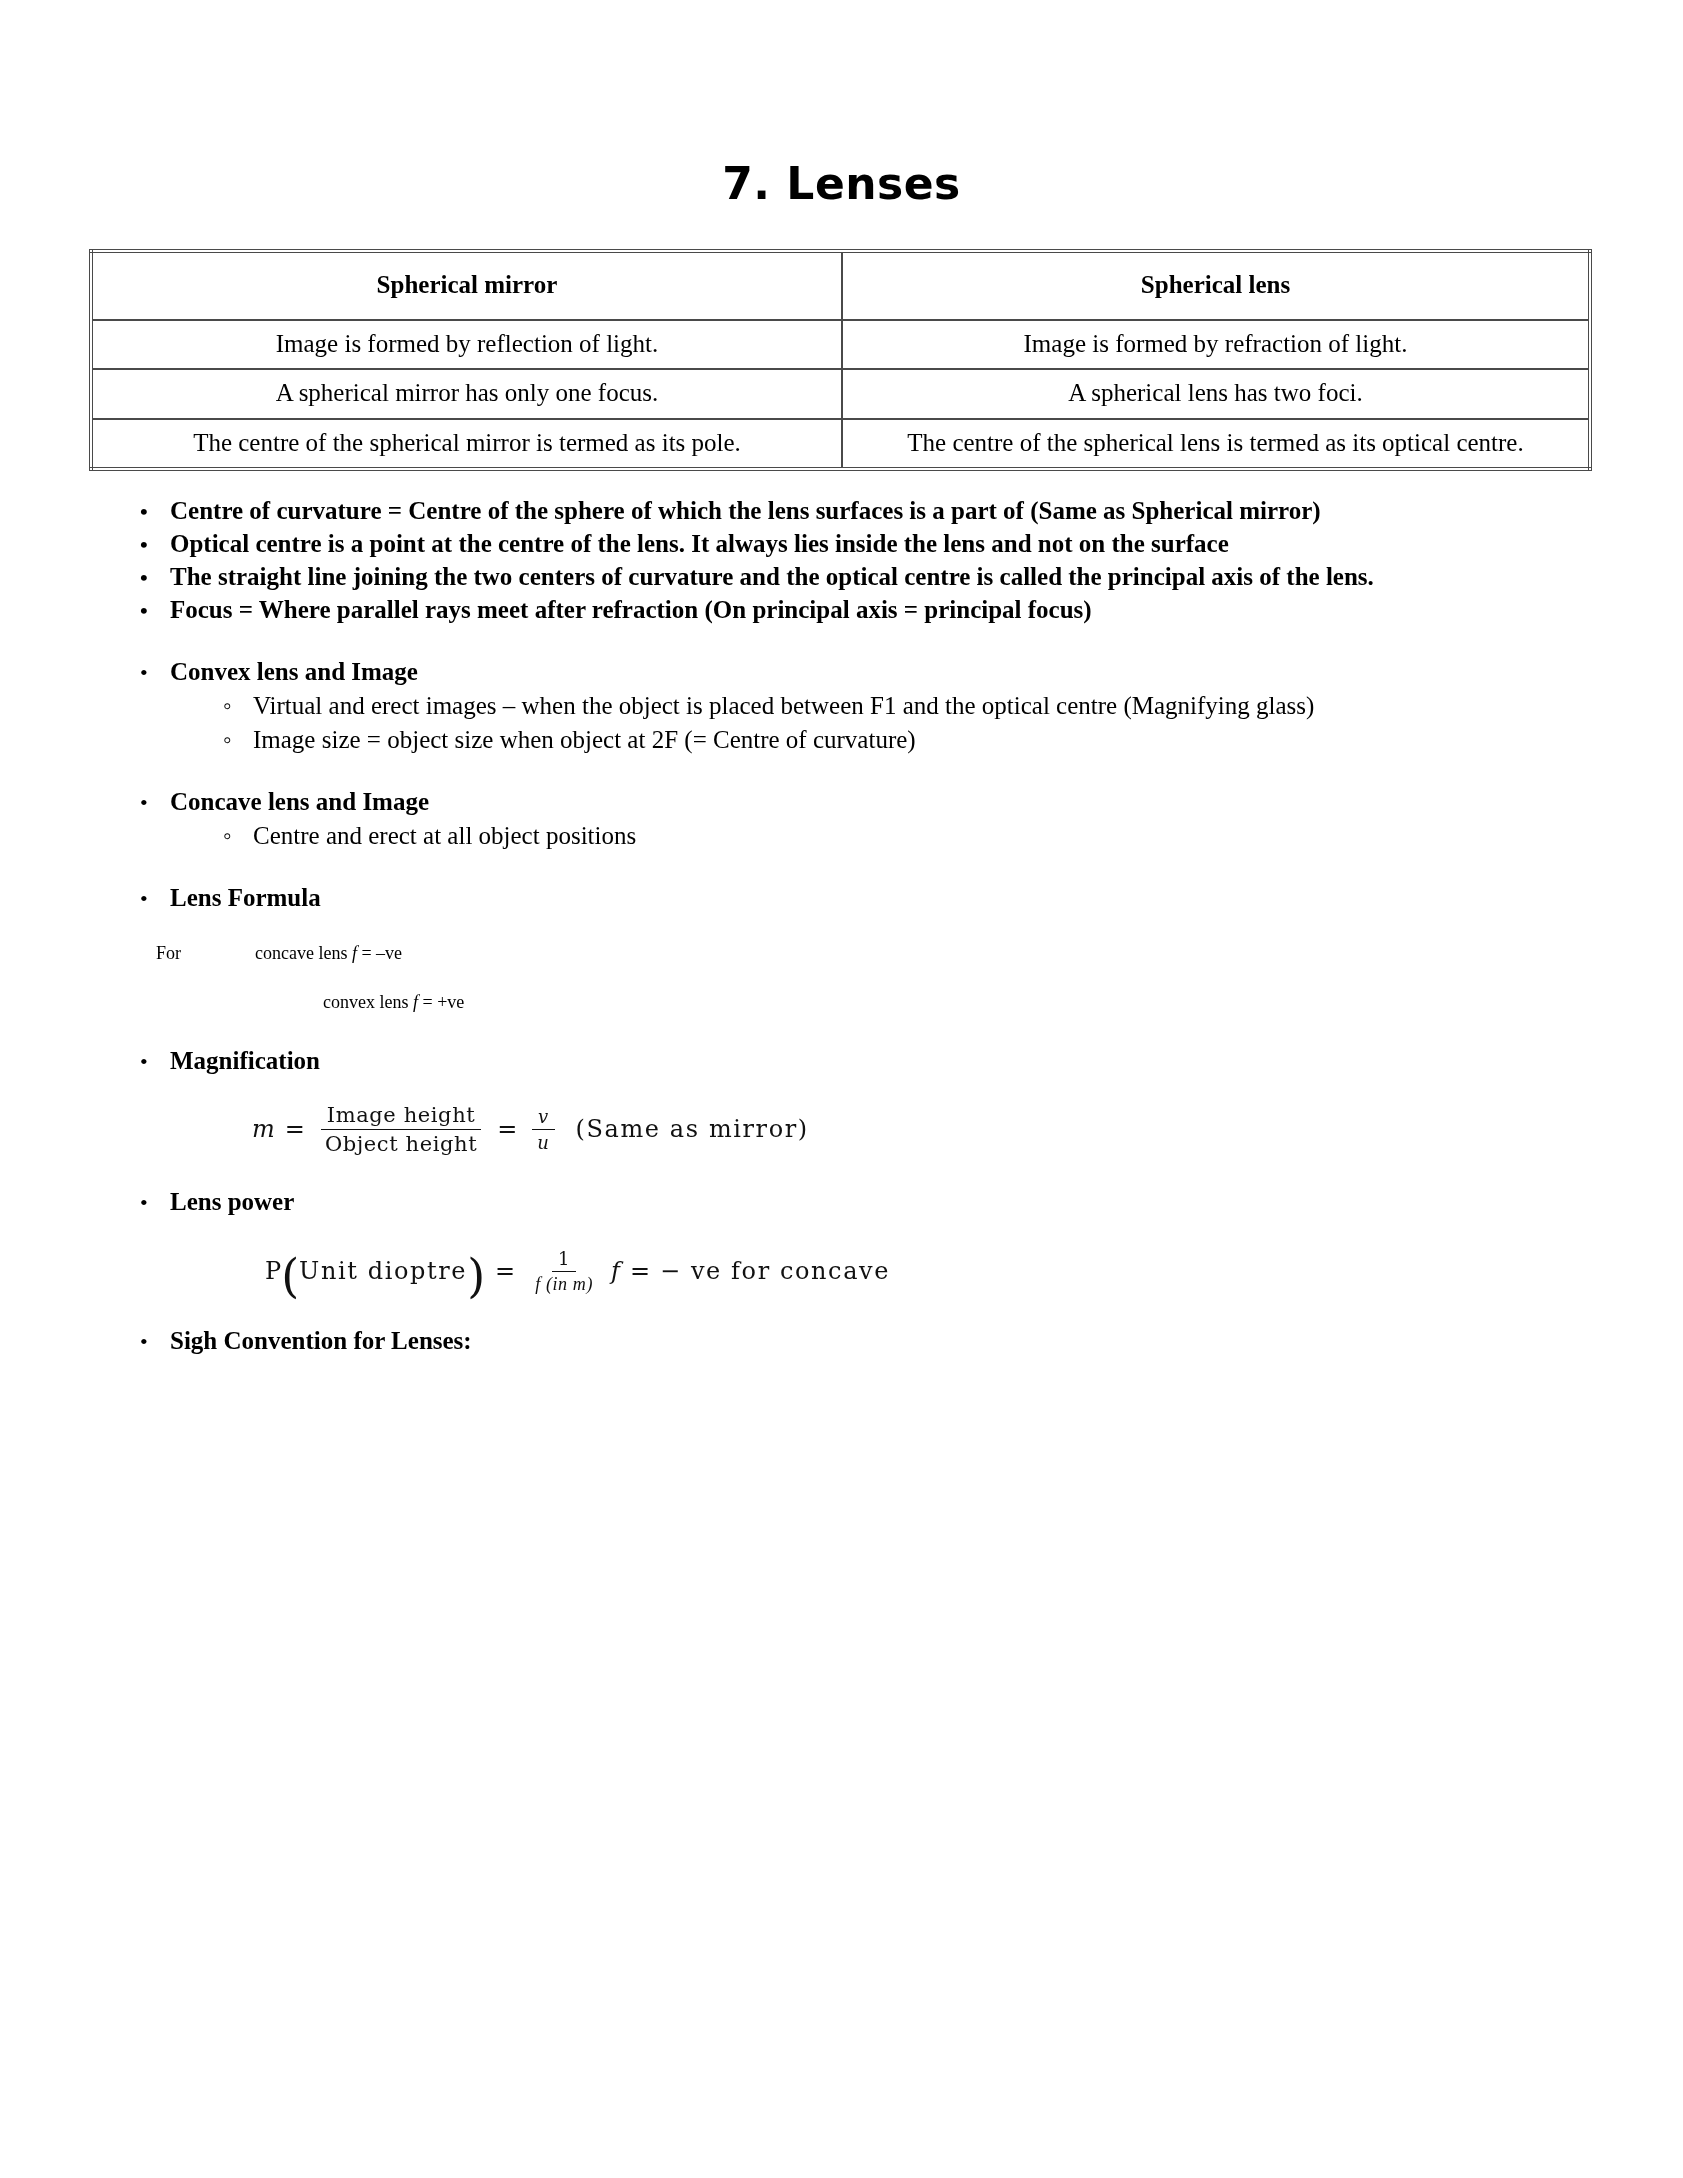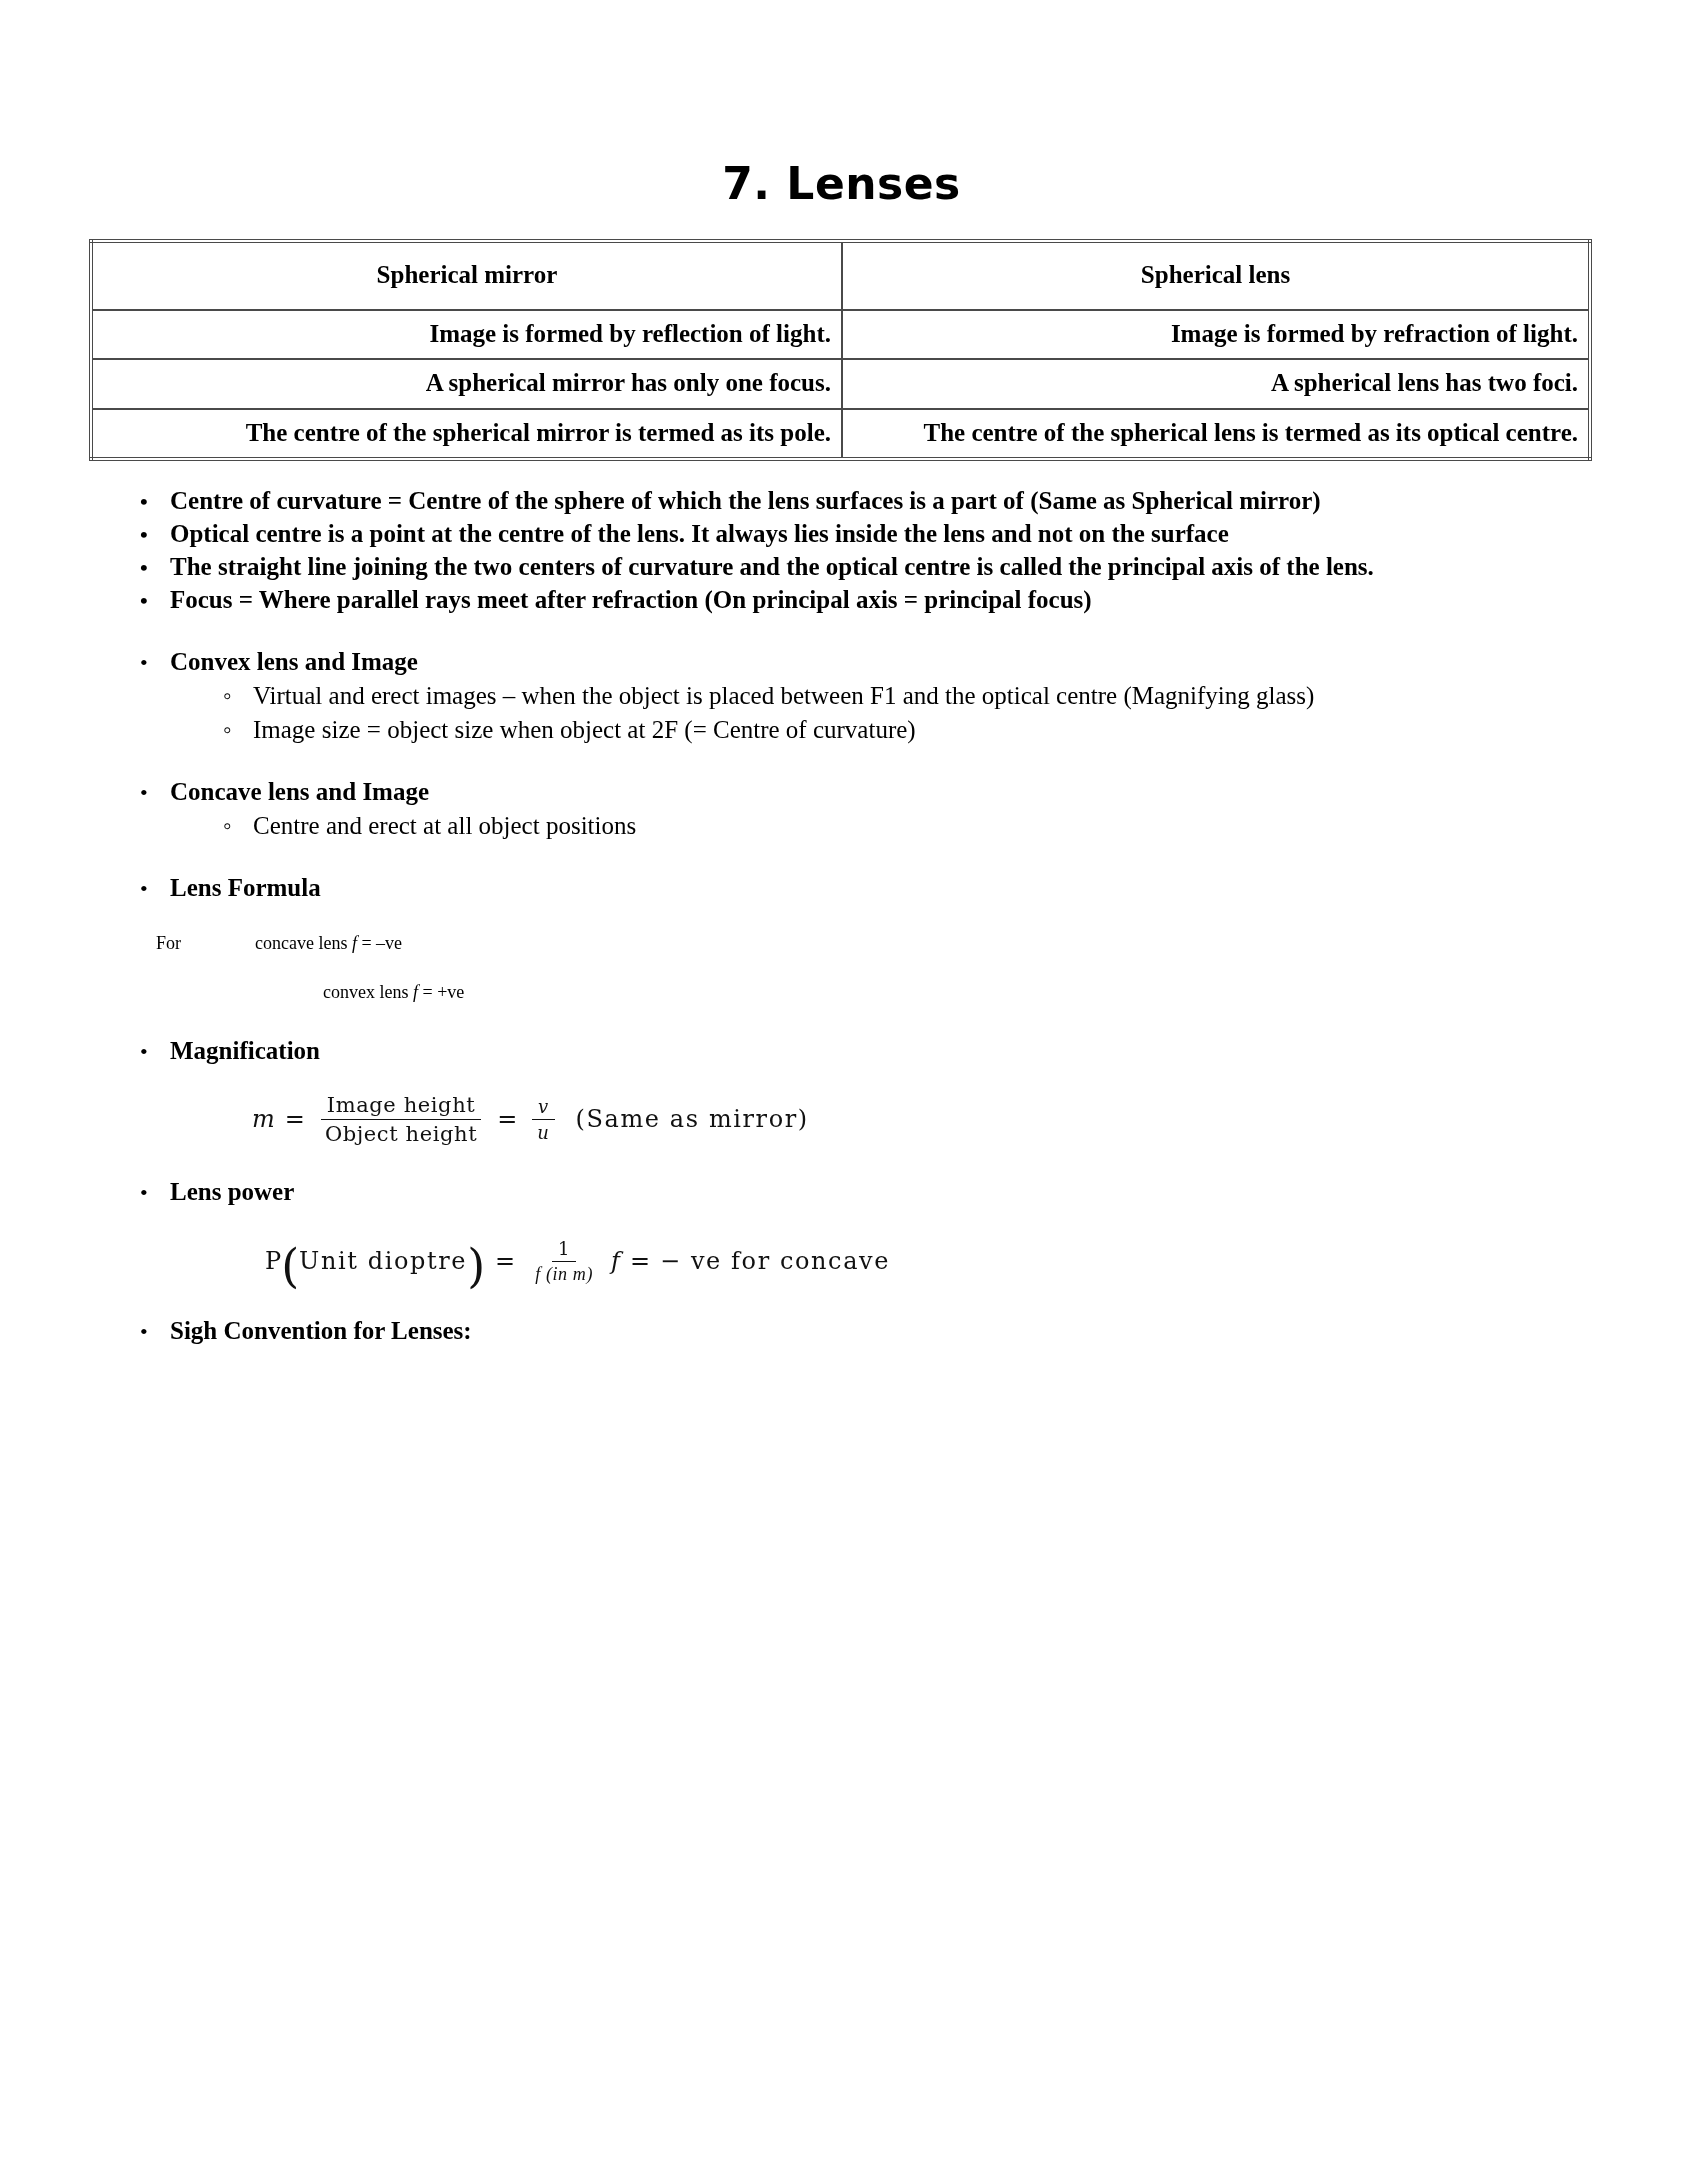--- a/index.html
+++ b/index.html
@@ -69,36 +69,36 @@
     margin-top: 0;
   }
 
   
   .section-diff {
     margin-top: 67px;
   }
 
   
   .cmp-table-wrap {
-    margin-top: 30px;
+    margin-top: 40px;
   }
   table.cmp {
     border-collapse: collapse;
     width: 1503px;
     table-layout: fixed;
     border: 4px double #4a4a4a;
     font-size: 25px;
   }
   table.cmp td, table.cmp th {
     border: 2px solid #4a4a4a;
     padding: 7px 10px 9px 10px;
     vertical-align: top;
     line-height: 1.26;
-    font-weight: bold;
-    text-align: right;
+    font-weight: normal;
+    text-align: center;
   }
   table.cmp th {
     text-align: center;
     font-weight: bold;
     padding-top: 16px;
     padding-bottom: 18px;
   }
   table.cmp col.c1 { width: 50.1%; }
   table.cmp col.c2 { width: 49.9%; }
 

